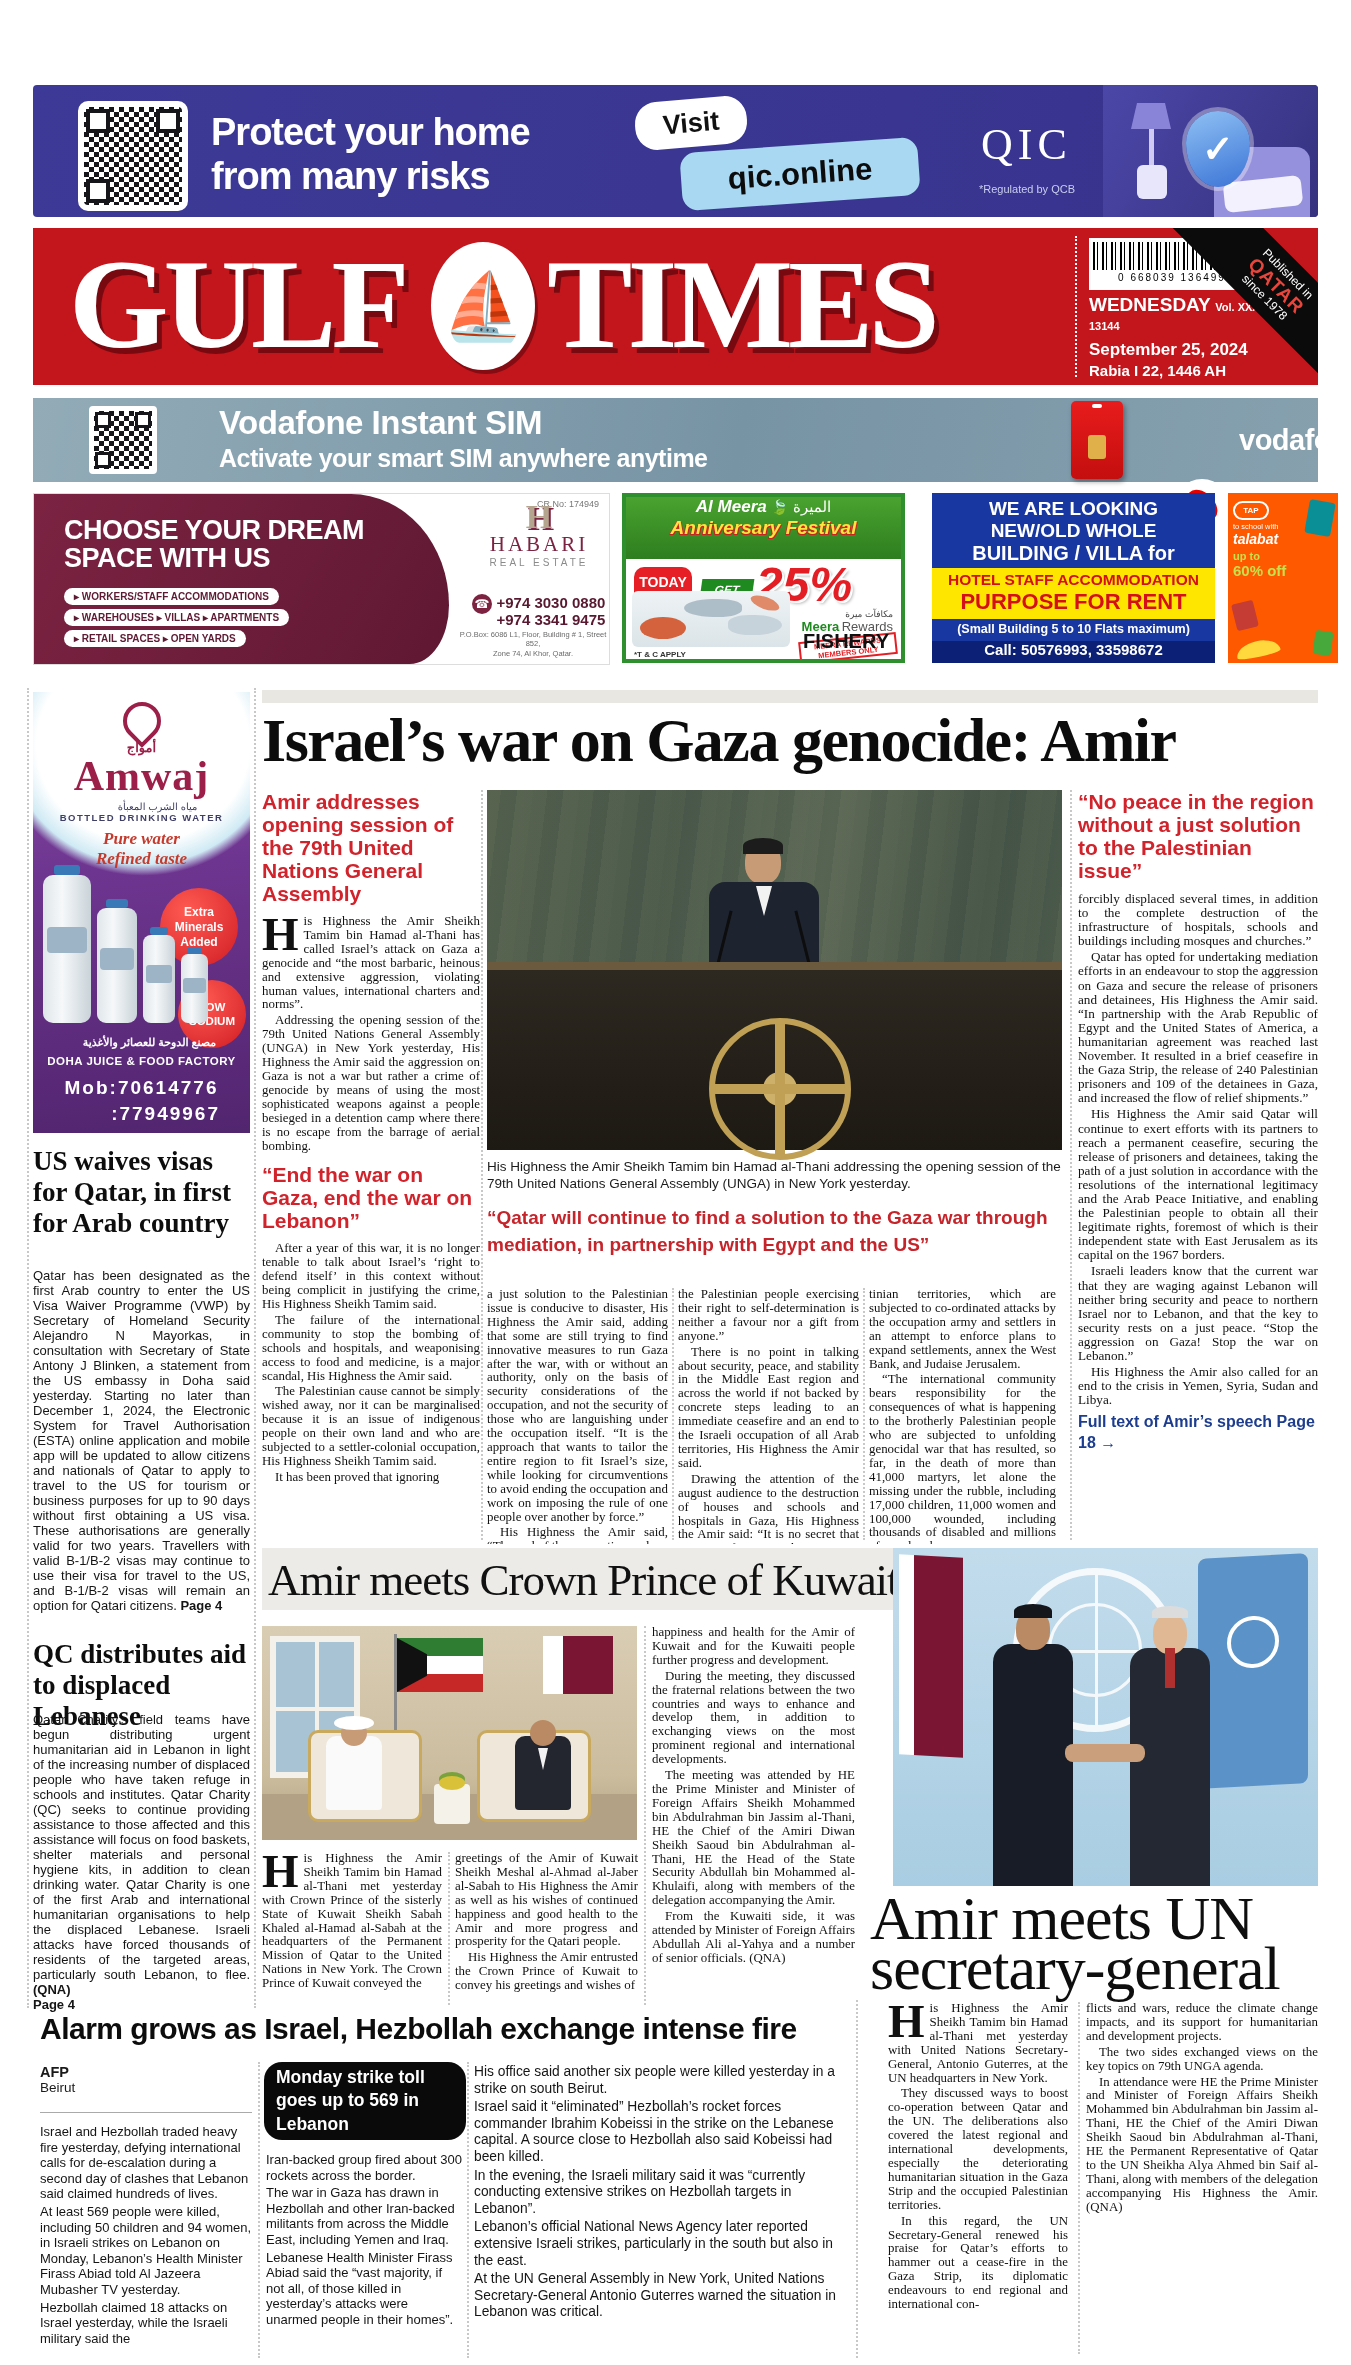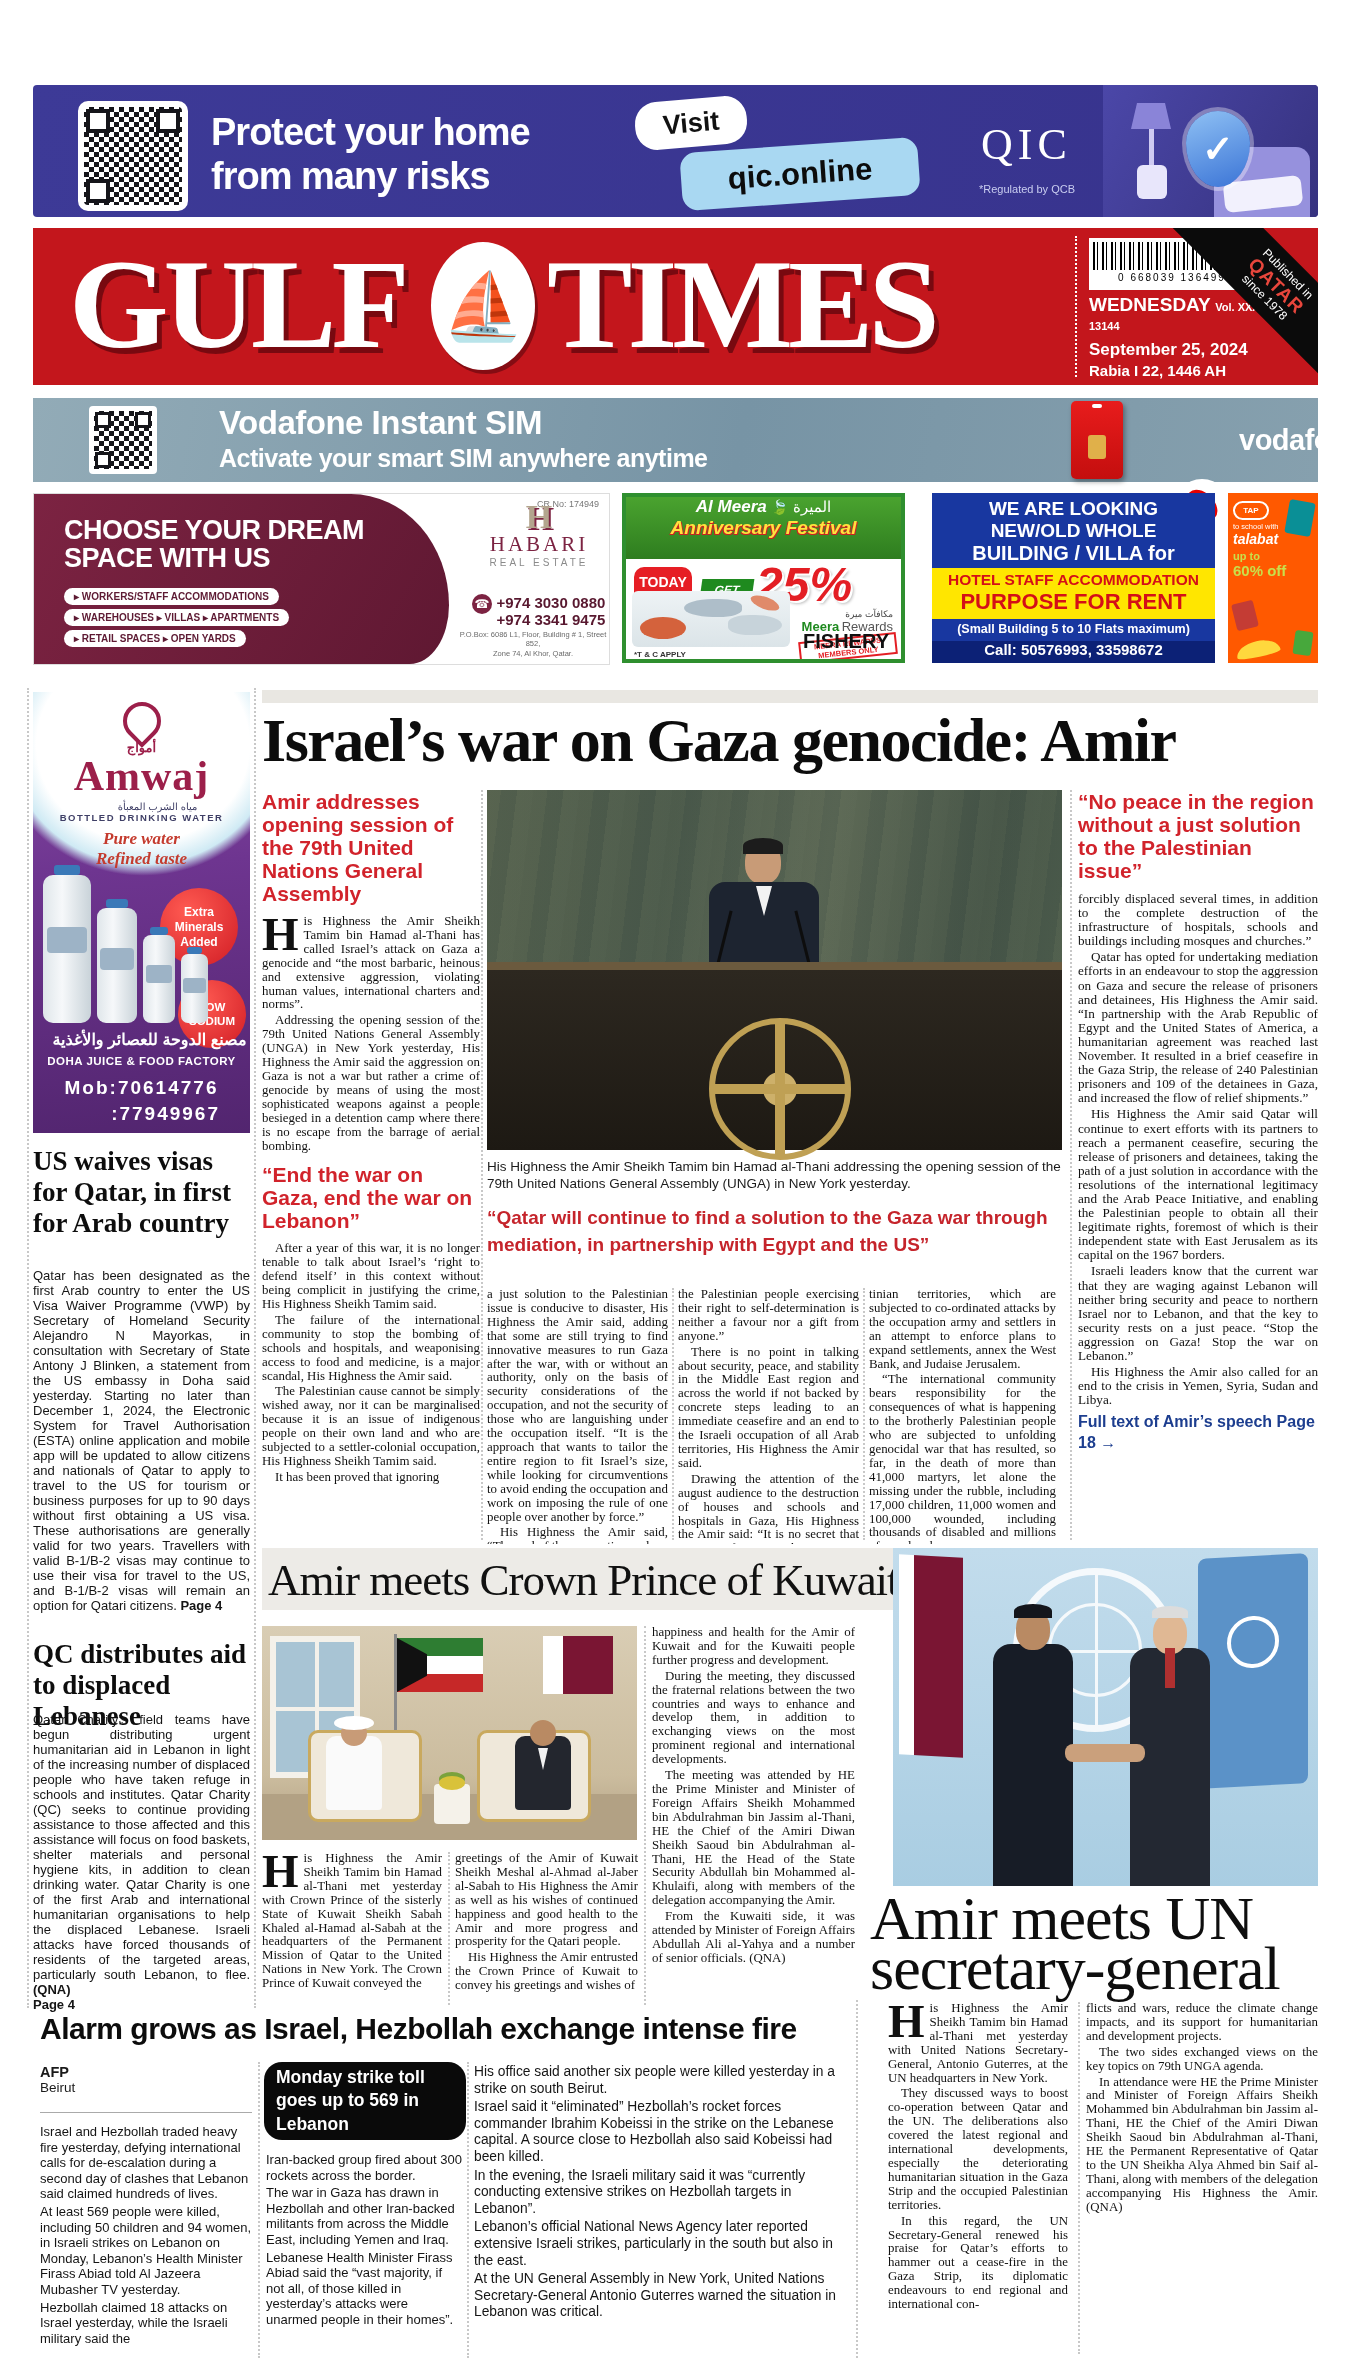--- a/index.html
+++ b/index.html
@@ -37,21 +37,21 @@
   .voda{background:linear-gradient(100deg,#92abb7,#7794a5 55%,#86a0ae);}
   .vf-circle{background:#fff;border-radius:50%;position:relative;}
   .vf-mark{position:absolute;left:29%;top:14%;width:42%;height:62%;background:#e60000;border-radius:50% 50% 50% 0;transform:rotate(-45deg);}
 
   
   .habari{background:#fff;border:1px solid #ddd;overflow:hidden;}
   .hab-maroon{position:absolute;left:0;top:0;width:415px;height:100%;background:linear-gradient(120deg,#7c2342,#5f1832);border-top-right-radius:150px 170px;border-bottom-right-radius:60px 90px;}
   .hab-pill{background:#fff;border-radius:12px;color:#5d1a33;font-weight:bold;font-size:10px;padding:3px 10px;display:inline-block;}
   .almeera{background:#fff;border:4px solid #2f8f2f;box-sizing:border-box;overflow:hidden;}
   .rental{background:#1837a0;color:#fff;text-align:center;overflow:hidden;}
-  .talabat{background:#ff5900;overflow:hidden;color:#fff;}
+  .talabat{background:#ff5900;overflow:hidden;color:#fff;padding-left:20px;}
   .lime{color:#c8e04b;}
 
   
   .amwaj{background:linear-gradient(175deg,#8a4ea6 0%,#6e3590 40%,#52256f 100%);overflow:hidden;text-align:center;}
   .am-splash{position:absolute;left:-35px;top:-55px;width:290px;height:240px;background:radial-gradient(ellipse at 50% 45%,#ffffff 52%,#cfeaf4 64%,rgba(207,234,244,0) 70%);}
 
   
   .redhead{color:#d1232b;font-weight:bold;font-size:20px;line-height:22px;}
   .body-s{font-size:12.9px;line-height:13.9px;color:#111;}
   .rail-b{font-size:13px;line-height:15px;color:#151515;}
@@ -284,21 +284,21 @@
       <div style="width:100%;height:88px;background:linear-gradient(90deg,#dfe6ea,#f6f8fa 40%,#c9d3d9);border-radius:8px;position:relative;">
         <div style="position:absolute;left:3px;top:30px;right:3px;height:18px;background:#9db3c6;border-radius:3px;"></div>
       </div>
     </div>
     <div class="abs" style="left:148px;bottom:110px;width:27px;height:76px;">
       <div style="width:15px;height:7px;background:#3a79b8;border-radius:3px;margin:0 auto;"></div>
       <div style="width:100%;height:69px;background:linear-gradient(90deg,#dfe6ea,#f6f8fa 40%,#c9d3d9);border-radius:7px;position:relative;">
         <div style="position:absolute;left:2px;top:24px;right:2px;height:15px;background:#9db3c6;border-radius:3px;"></div>
       </div>
     </div>
-    <div class="abs" style="left:16px;right:0;bottom:84px;color:#fff;font-weight:bold;font-size:16px;">مصنع الدوحة للعصائر والأغذية</div>
+    <div class="abs" style="left:16px;right:0;bottom:84px;color:#fff;font-weight:bold;font-size:11px;">مصنع الدوحة للعصائر والأغذية</div>
     <div class="abs" style="left:0;right:0;bottom:66px;color:#fff;font-weight:bold;font-size:11.5px;letter-spacing:.5px;">DOHA JUICE &amp; FOOD FACTORY</div>
     <div class="abs" style="left:0;right:0;bottom:34px;color:#fff;font-weight:bold;font-size:19px;letter-spacing:2px;">Mob:70614776</div>
     <div class="abs" style="left:0;right:0;bottom:8px;color:#fff;font-weight:bold;font-size:19px;letter-spacing:2px;text-align:right;padding-right:30px;">:77949967</div>
   </div>
 
   <div class="abs railhead" style="left:33px;top:1146px;width:220px;">US waives visas for Qatar, in first for Arab country</div>
   <div class="abs rail-b jt" style="left:33px;top:1268px;width:217px;">
     <span>Qatar has been designated as the first Arab country to enter the US Visa Waiver Programme (VWP) by Secretary of Homeland Security Alejandro N Mayorkas, in consultation with Secretary of State Antony J Blinken, a statement from the US embassy in Doha said yesterday. Starting no later than December 1, 2024, the Electronic System for Travel Authorisation (ESTA) online application and mobile app will be updated to allow citizens and nationals of Qatar to apply to travel to the US for tourism or business purposes for up to 90 days without first obtaining a US visa. These authorisations are generally valid for two years. Travellers with valid B-1/B-2 visas may continue to use their visa for travel to the US, and B-1/B-2 visas will remain an option for Qatari citizens.</span>
     <b>Page 4</b>
   </div>

